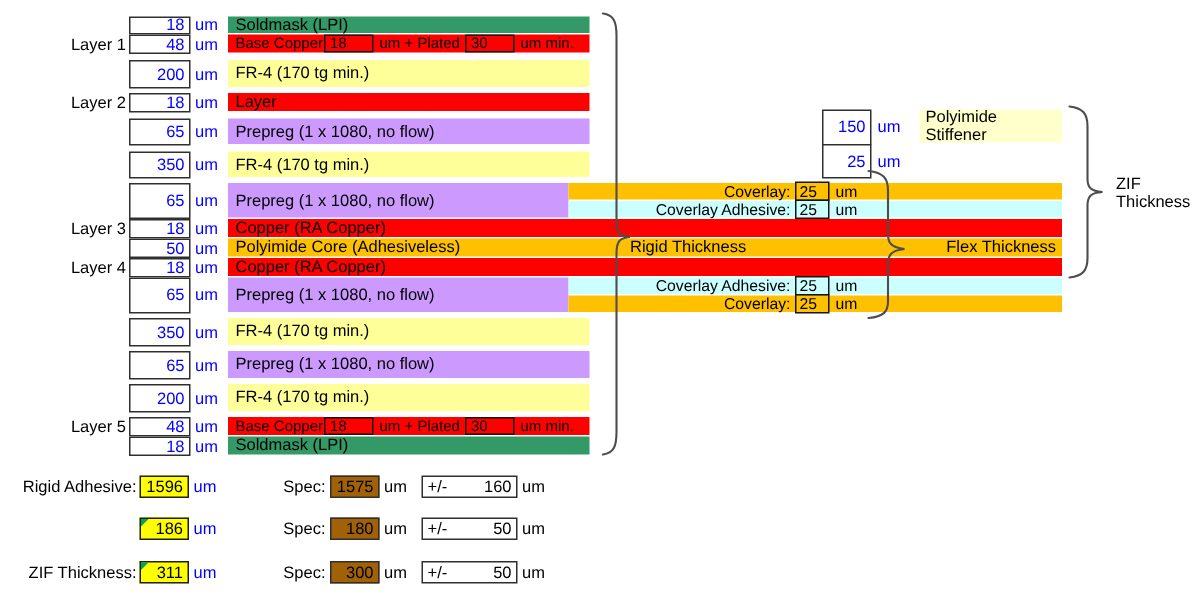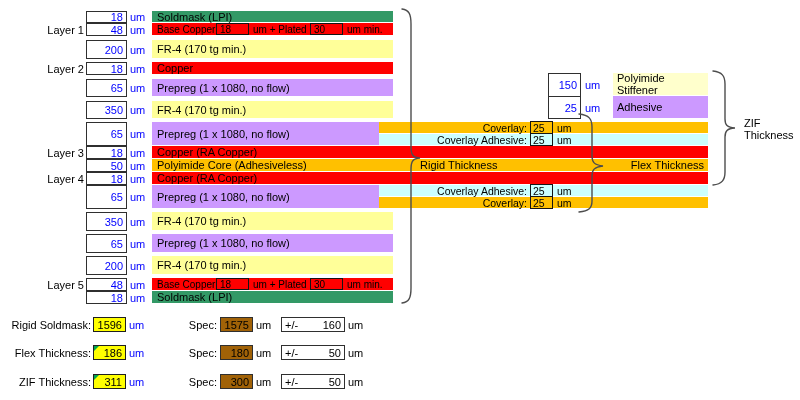--- a/index.html
+++ b/index.html
@@ -68,21 +68,21 @@
     <div class="bar w-rigid" style="background-color: rgb(255, 255, 153);">
         <span>FR-4 (170 tg min.)</span>
       </div>
   </div>
 
   <div class="row" style="top:62px;height:13px;">
     <div class="layer-label">Layer 2</div>
     <div class="val-box">18</div>
     <div class="unit">um</div>
     <div class="bar w-rigid" style="background-color: rgb(255, 0, 0);">
-        <span>Copper</span>
+        <span>Layer</span>
       </div>
   </div>
 
   <div class="row" style="top:79px;height:18px;">
     <div class="val-box">65</div>
     <div class="unit">um</div>
     <div class="bar w-rigid" style="background-color: rgb(204, 153, 255);">
         <span>Prepreg (1 x 1080, no flow)</span>
       </div>
   </div>
@@ -206,51 +206,47 @@
   </div>
 
   <div class="stif-box" style="top:73px;height:24px;">150</div>
   <div class="stif-um" style="top:73px;height:24px;">um</div>
   <div class="stif-bar" style="top: 73px; height: 22px; background-color: rgb(255, 255, 204);">
       <span>Polyimide Stiffener</span>
     </div>
 
   <div class="stif-box" style="top:96px;height:23px;">25</div>
   <div class="stif-um" style="top:96px;height:23px;">um</div>
-  <div class="stif-bar" style="top: 96px; height: 22px; background-color: rgb(204, 153, 255);">
-      <span>Adhesive</span>
-    </div>
 
   <div class="zif-label">
     <div>ZIF</div>
     <div>Thickness</div>
   </div>
 
   <svg id="braces" width="800" height="400" viewBox="0 0 800 400">
     <path d="M402,9 C409,10 411,14 411,24 L411,147 C411,155 413,157.5 420,158 C413,158.5 411,161 411,169 L411,288 C411,298 409,302 402,303" fill="none" stroke="#4d4d4d" stroke-width="1.4" stroke-linecap="round"></path>
     <path d="M579,114 C589,115 592,119 592,127 L592,156 C592,162 594,165 603,166 C594,167 592,170 592,176 L592,201 C592,208 589,211 579,212" fill="none" stroke="#4d4d4d" stroke-width="1.4" stroke-linecap="round"></path>
     <path d="M713,71 C722,72 725,76 725,84 L725,119 C725,125 727,127.5 735,128 C727,128.5 725,131 725,137 L725,172 C725,180 722,184 713,185" fill="none" stroke="#4d4d4d" stroke-width="1.4" stroke-linecap="round"></path>
   </svg>
 
   <div class="row" style="top:317px;height:15px;">
-    <div class="sum-label">Rigid Soldmask:</div>
+    <div class="sum-label">Rigid Adhesive:</div>
     <div class="res-box" style="background-color: rgb(255, 255, 0);">1596</div>
     <div class="sum-um">um</div>
     <div class="spec-label">Spec:</div>
     <div class="spec-box">1575</div>
     <div class="spec-um">um</div>
     <div class="tol-box">
       <span>+/-</span>
       <span>160</span>
     </div>
     <div class="tol-um">um</div>
   </div>
 
   <div class="row" style="top:345px;height:15px;">
-    <div class="sum-label">Flex Thickness:</div>
     <div class="res-box flag" style="background-color: rgb(255, 255, 0);">186</div>
     <div class="sum-um">um</div>
     <div class="spec-label">Spec:</div>
     <div class="spec-box">180</div>
     <div class="spec-um">um</div>
     <div class="tol-box">
       <span>+/-</span>
       <span>50</span>
     </div>
     <div class="tol-um">um</div>

